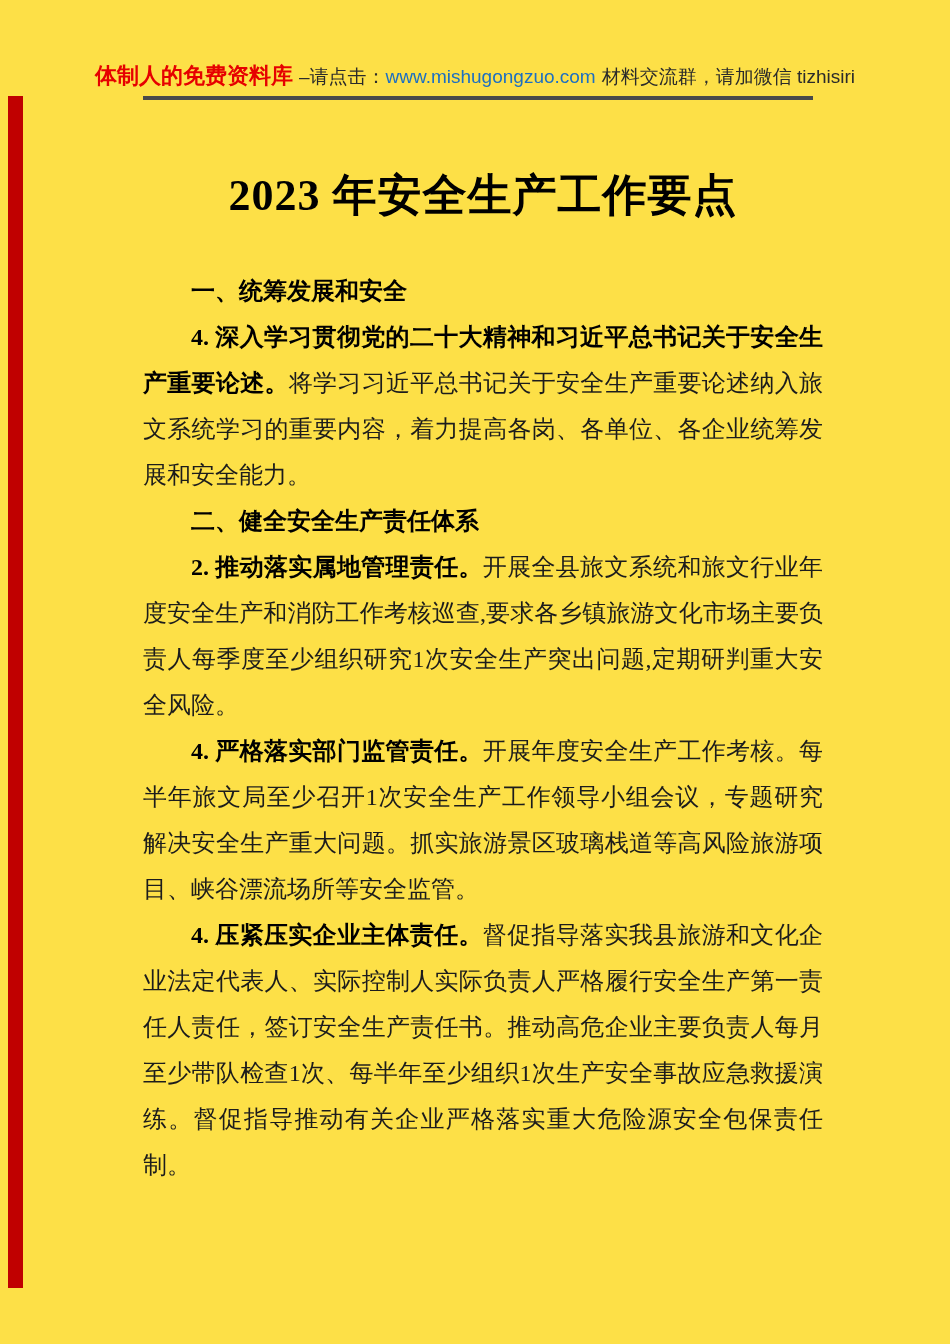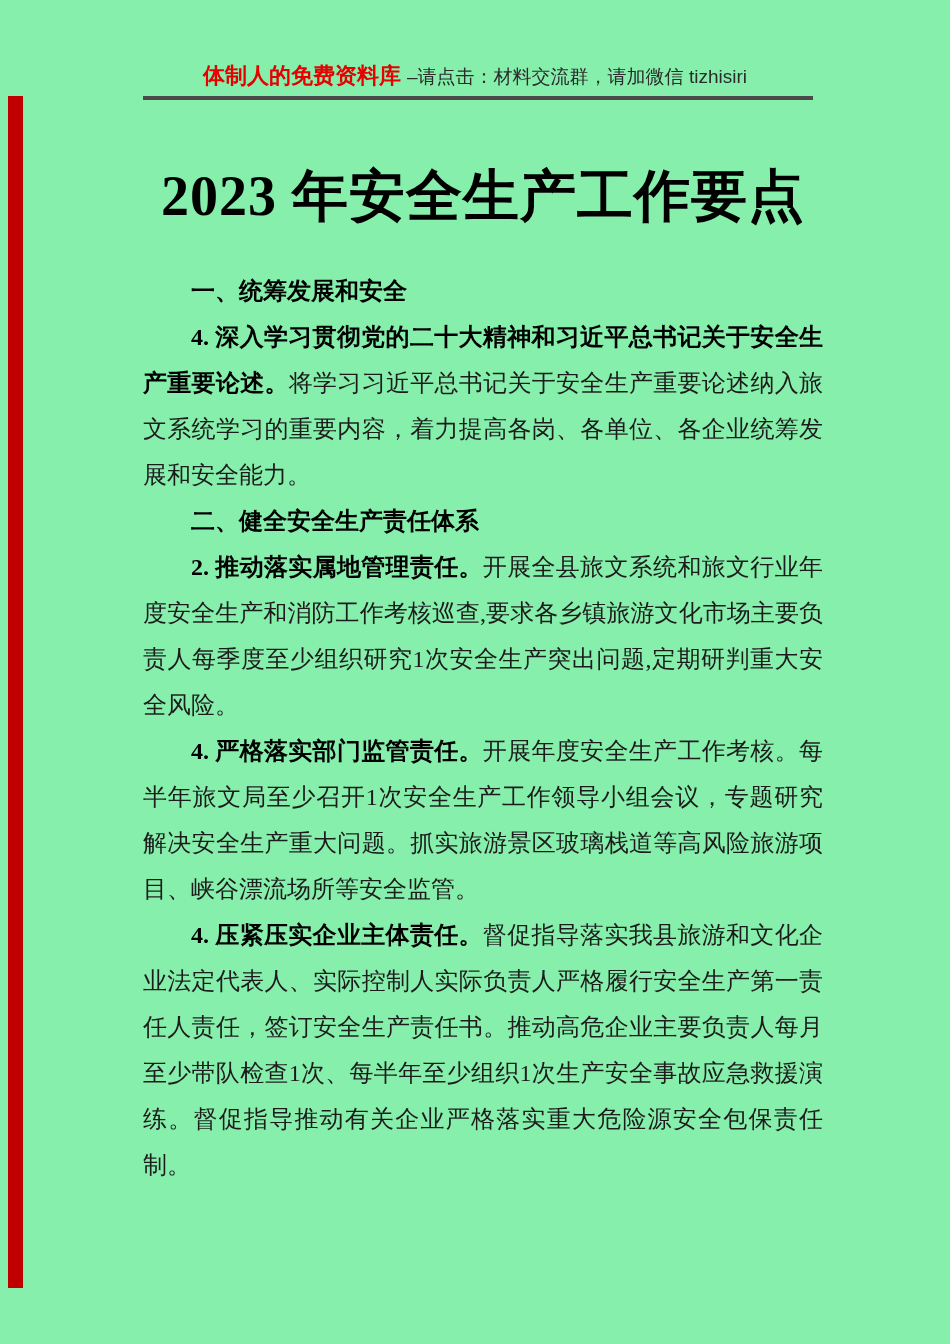--- a/index.html
+++ b/index.html
@@ -1,19 +1,19 @@
 <!DOCTYPE html>
 <html><head>
 <meta charset="utf-8">
 <style>
   html,body{margin:0;padding:0;background:#ffffff;}
   .page{
     position:relative;
     width:950px;height:1344px;
-    background:#86efac;
+    background:#fde047;
     overflow:hidden;
     font-family:"Liberation Serif","DejaVu Serif",serif;
   }
   .accent-bar{
     position:absolute;
     left:8px;top:96px;
     width:15px;height:1192px;
     background:#c00000;
   }
   .header{
@@ -51,21 +51,21 @@
     background:#4a4a4a;
   }
   .content{
     position:absolute;
     left:143px;top:160px;
     width:680px;
   }
   .doc-title{
     margin:0 0 36px 0;
     text-align:center;
-    font-size:56px;
+    font-size:44px;
     line-height:72px;
     font-weight:bold;
     color:#000000;
     letter-spacing:1px;
   }
   .body-text{
     font-size:24px;
     line-height:46px;
     color:#1c1c1c;
     text-align:justify;
@@ -89,20 +89,21 @@
 </head>
 <body>
 
 <div class="page">
 
   <div class="accent-bar"></div>
 
   <div class="header">
     <span class="site-name">体制人的免费资料库</span>
     <span class="click-prompt">–请点击：</span>
+    <a href="#" class="url">www.mishugongzuo.com</a>
     <span class="suffix">材料交流群，请加微信 tizhisiri</span>
   </div>
 
   <div class="rule"></div>
 
   <div class="content">
 
     <h1 class="doc-title">2023 年安全生产工作要点</h1>
 
     <div class="body-text">

